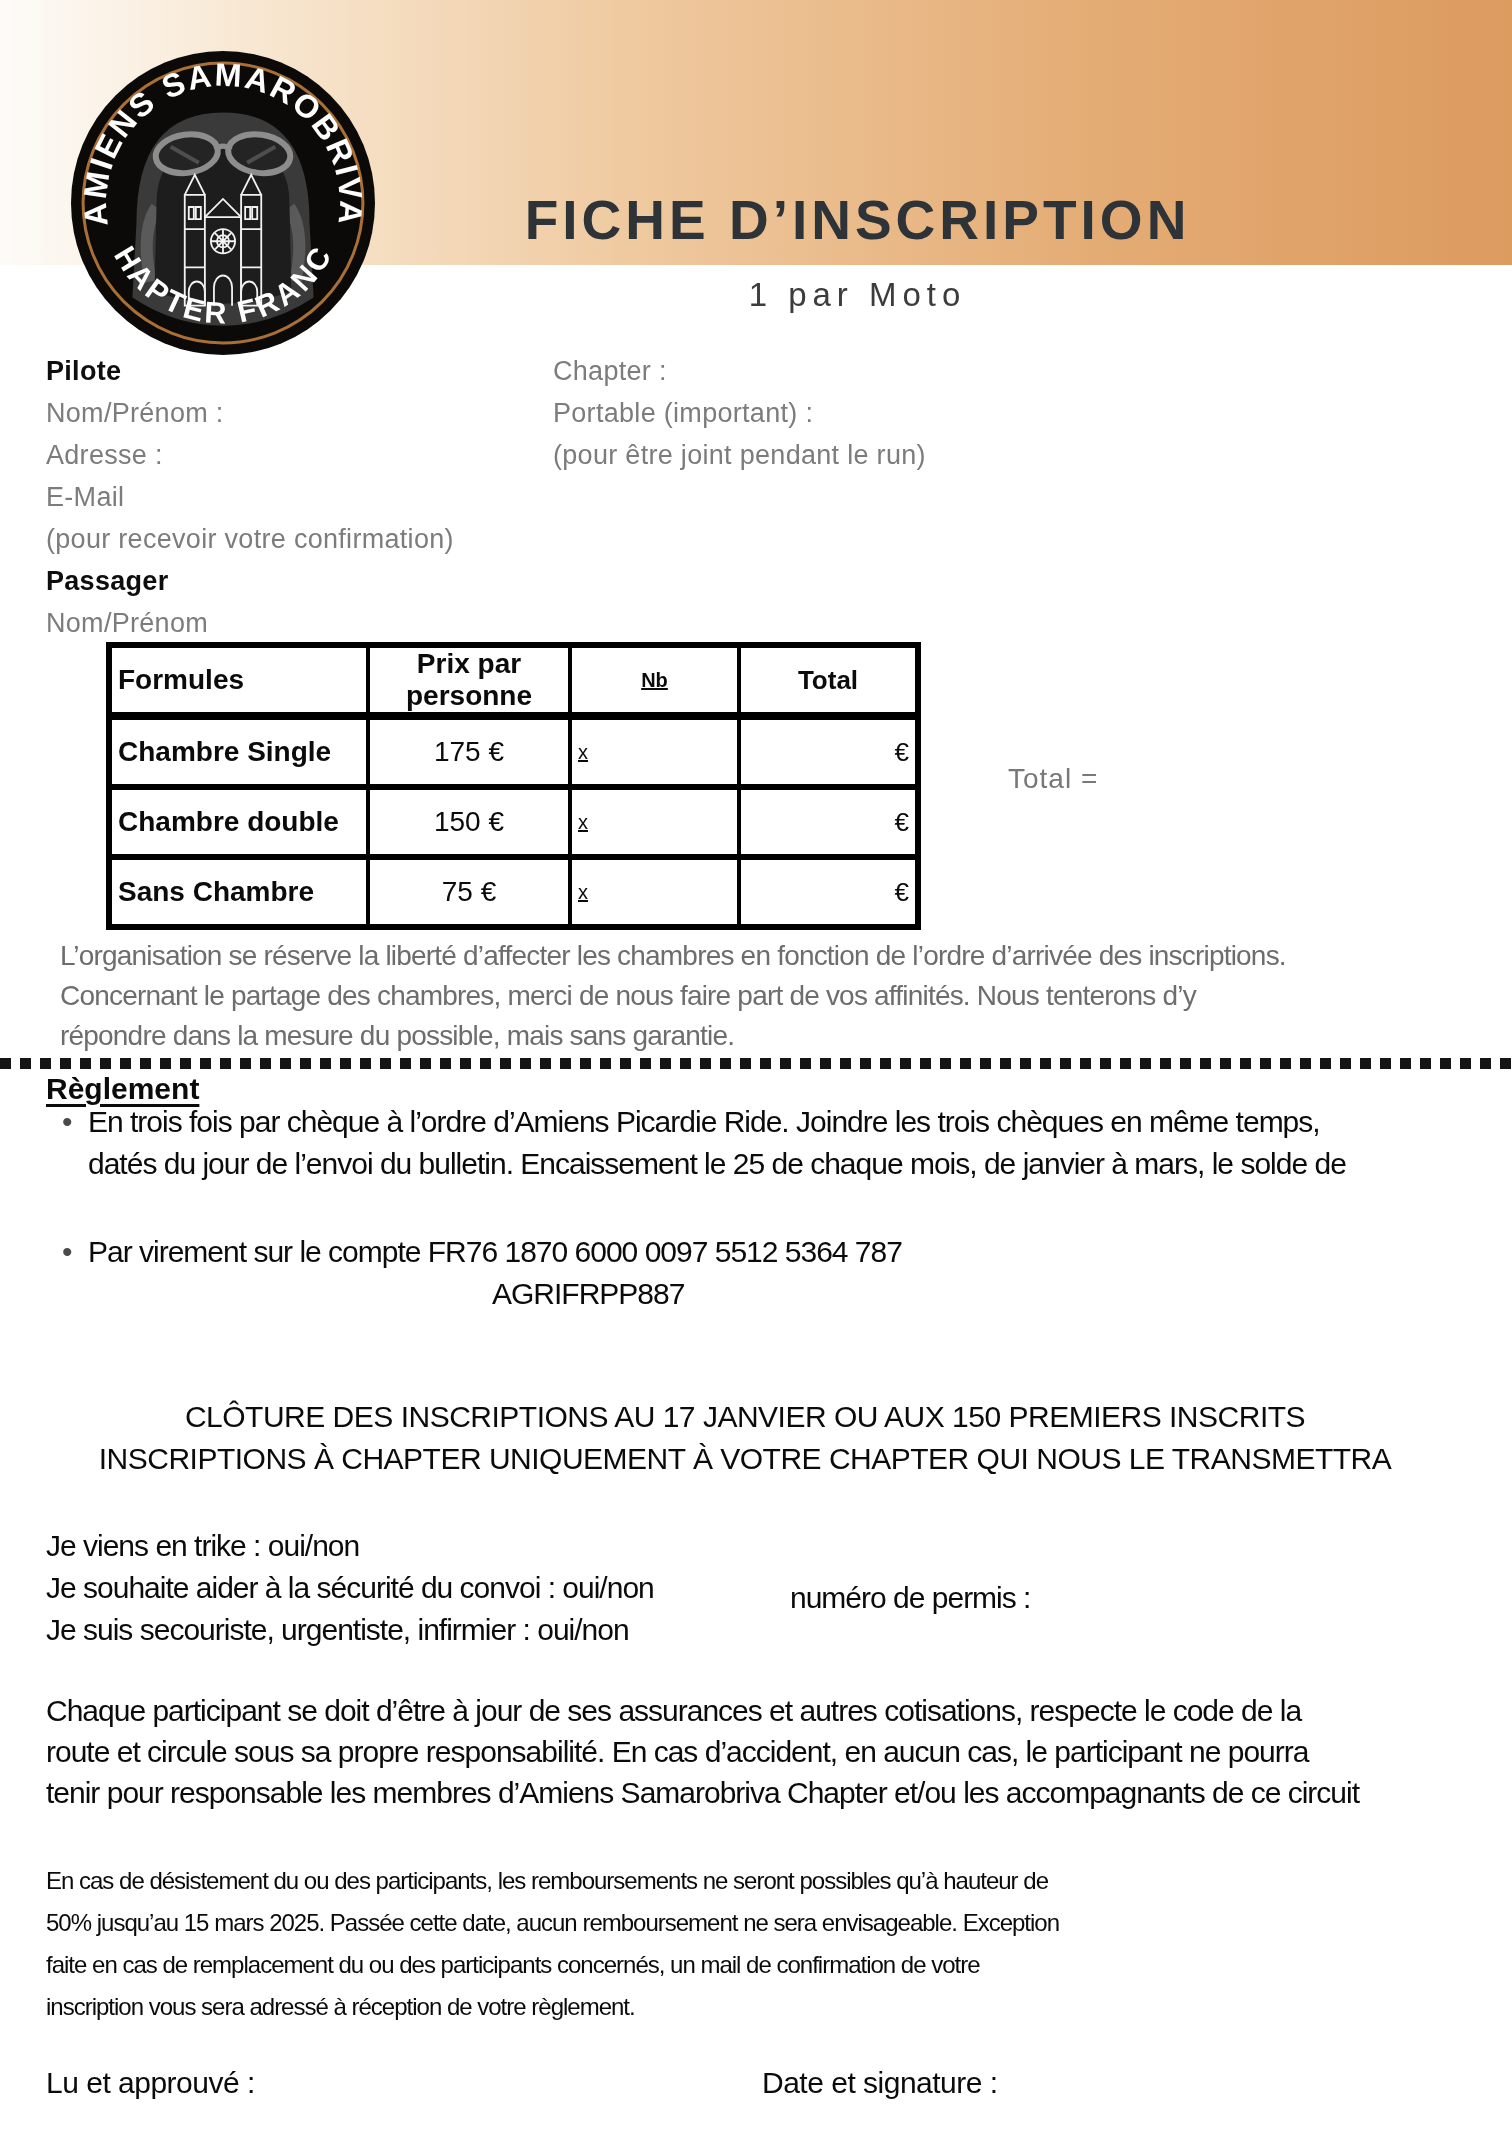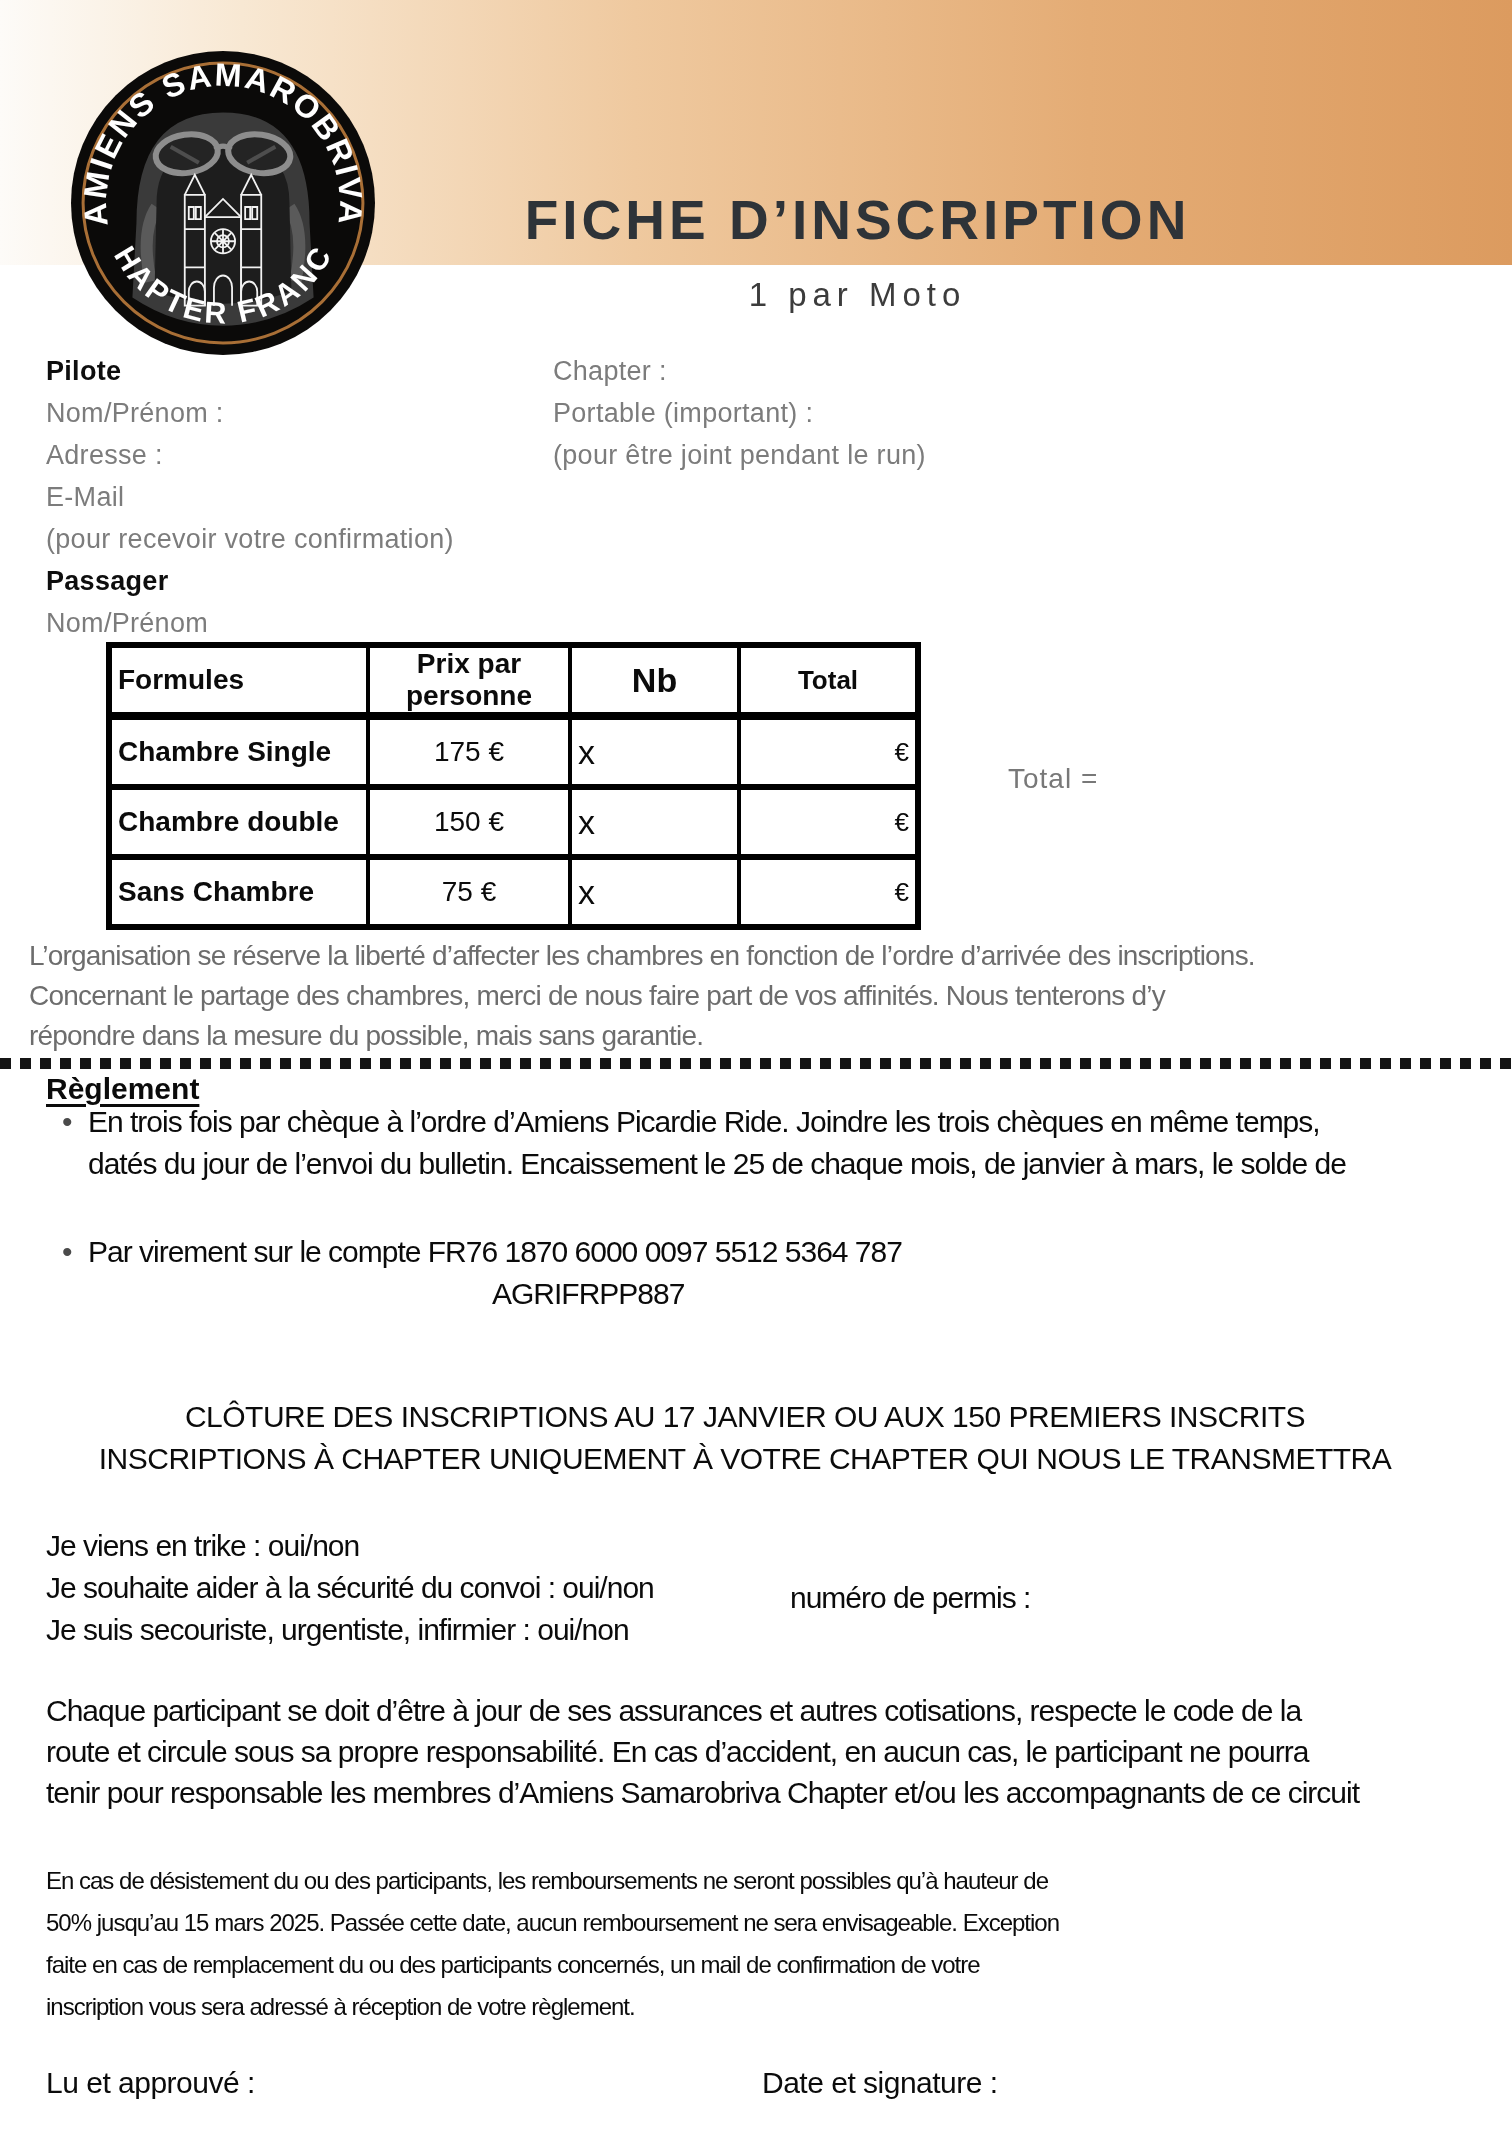--- a/index.html
+++ b/index.html
@@ -35,27 +35,27 @@
   .formules{
     position:absolute;left:106px;top:642px;border-collapse:collapse;
     table-layout:fixed;font-size:28px;
   }
   .formules th,.formules td{border:4px solid #000;padding:0 6px;background:#fff;}
   .formules table, .formules{border:6px solid #000;}
   .formules th{height:62px;font-weight:bold;border-bottom:8px solid #000;}
   .formules td{height:64px;border-top:6px solid #000;border-bottom:6px solid #000;}
   .c-form{width:242px;text-align:left;font-weight:bold;}
   .c-prix{width:186px;text-align:center;}
-  .c-nb{width:153px;text-align:left;font-size:34px;}
+  .c-nb{width:153px;text-align:left;font-size:20px;text-decoration:underline;}
   .c-tot{width:162px;text-align:right;font-size:26px;padding-right:1px;}
   .total-eq{position:absolute;left:1008px;top:763px;font-size:28px;color:#787878;letter-spacing:1px;}
   
   .ln{display:block;white-space:nowrap;}
   .intro{
-    position:absolute;left:29px;top:936px;font-size:28px;line-height:40px;
+    position:absolute;left:60px;top:936px;font-size:28px;line-height:40px;
     letter-spacing:-0.8px;color:var(--body-gray,#6d6d6d);
   }
   .divider{
     position:absolute;left:0;top:1058px;width:1512px;height:11px;
     background:repeating-linear-gradient(90deg,#151515 0 11px,transparent 11px 20px);
   }
   .regl-h{
     position:absolute;left:46px;top:1072px;font-size:30px;font-weight:bold;
     text-decoration:underline;text-decoration-thickness:3px;text-underline-offset:5px;
   }

